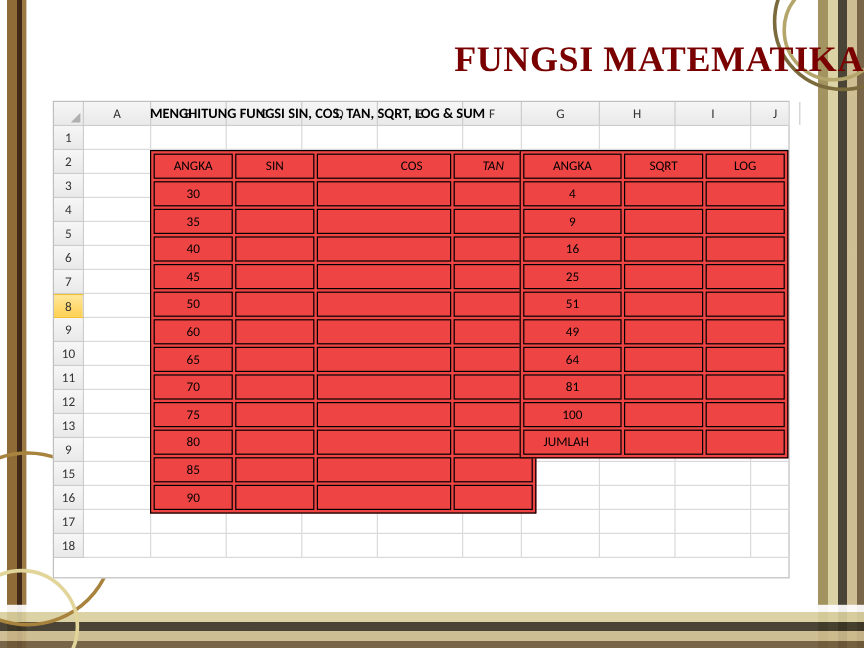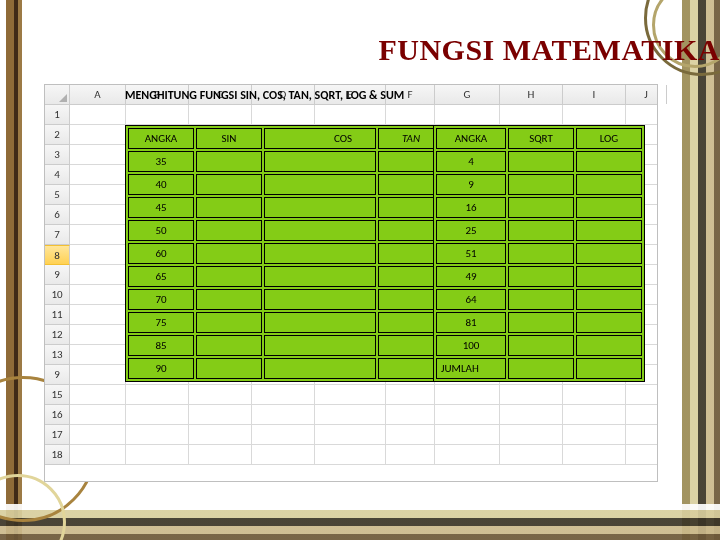--- a/index.html
+++ b/index.html
@@ -156,30 +156,30 @@
   .cF { width: 48px; flex: 0 0 48px; }
   .cG { width: 64px; flex: 0 0 64px; }
   .cH { width: 62px; flex: 0 0 62px; }
   .cI { width: 62px; flex: 0 0 62px; }
   .cJ { width: 40px; flex: 0 0 40px; }
 
   
   .tbl {
     position: absolute;
     border: 1px solid #000;
-    background: #84cc16;
+    background: #ef4444;
     font-size: 11px;
   }
   .tbl td {
     border: 1px solid #000;
     height: 19px;
     text-align: center;
     padding: 0 2px;
   }
-  .tbl td.left { text-align: left; padding-left: 4px; }
+  .tbl td.left { text-align: left; padding-left: 16px; }
 
   .tbl1 { left: 80px;  top: 40px; }
   .tbl1 td:nth-child(1){width:60px;}
   .tbl1 td:nth-child(2){width:60px;}
   .tbl1 td:nth-child(3){width:60px;padding-left:48px;}
   .tbl1 td:nth-child(4){width:60px;font-style:italic;}
 
   .tbl2 { left: 388px; top: 40px; }
   .tbl2 td:nth-child(1){width:62px;}
   .tbl2 td:nth-child(2){width:60px;}
@@ -453,20 +453,26 @@
 
   <table class="tbl tbl1">
       <tbody id="tbl1">
         <tr>
           <td>ANGKA</td>
           <td>SIN</td>
           <td>COS</td>
           <td>TAN</td>
         </tr>
         <tr>
+          <td>30</td>
+          <td></td>
+          <td></td>
+          <td></td>
+        </tr>
+        <tr>
           <td>35</td>
           <td></td>
           <td></td>
           <td></td>
         </tr>
         <tr>
           <td>40</td>
           <td></td>
           <td></td>
           <td></td>
@@ -496,20 +502,26 @@
           <td></td>
         </tr>
         <tr>
           <td>70</td>
           <td></td>
           <td></td>
           <td></td>
         </tr>
         <tr>
           <td>75</td>
+          <td></td>
+          <td></td>
+          <td></td>
+        </tr>
+        <tr>
+          <td>80</td>
           <td></td>
           <td></td>
           <td></td>
         </tr>
         <tr>
           <td>85</td>
           <td></td>
           <td></td>
           <td></td>
         </tr>

